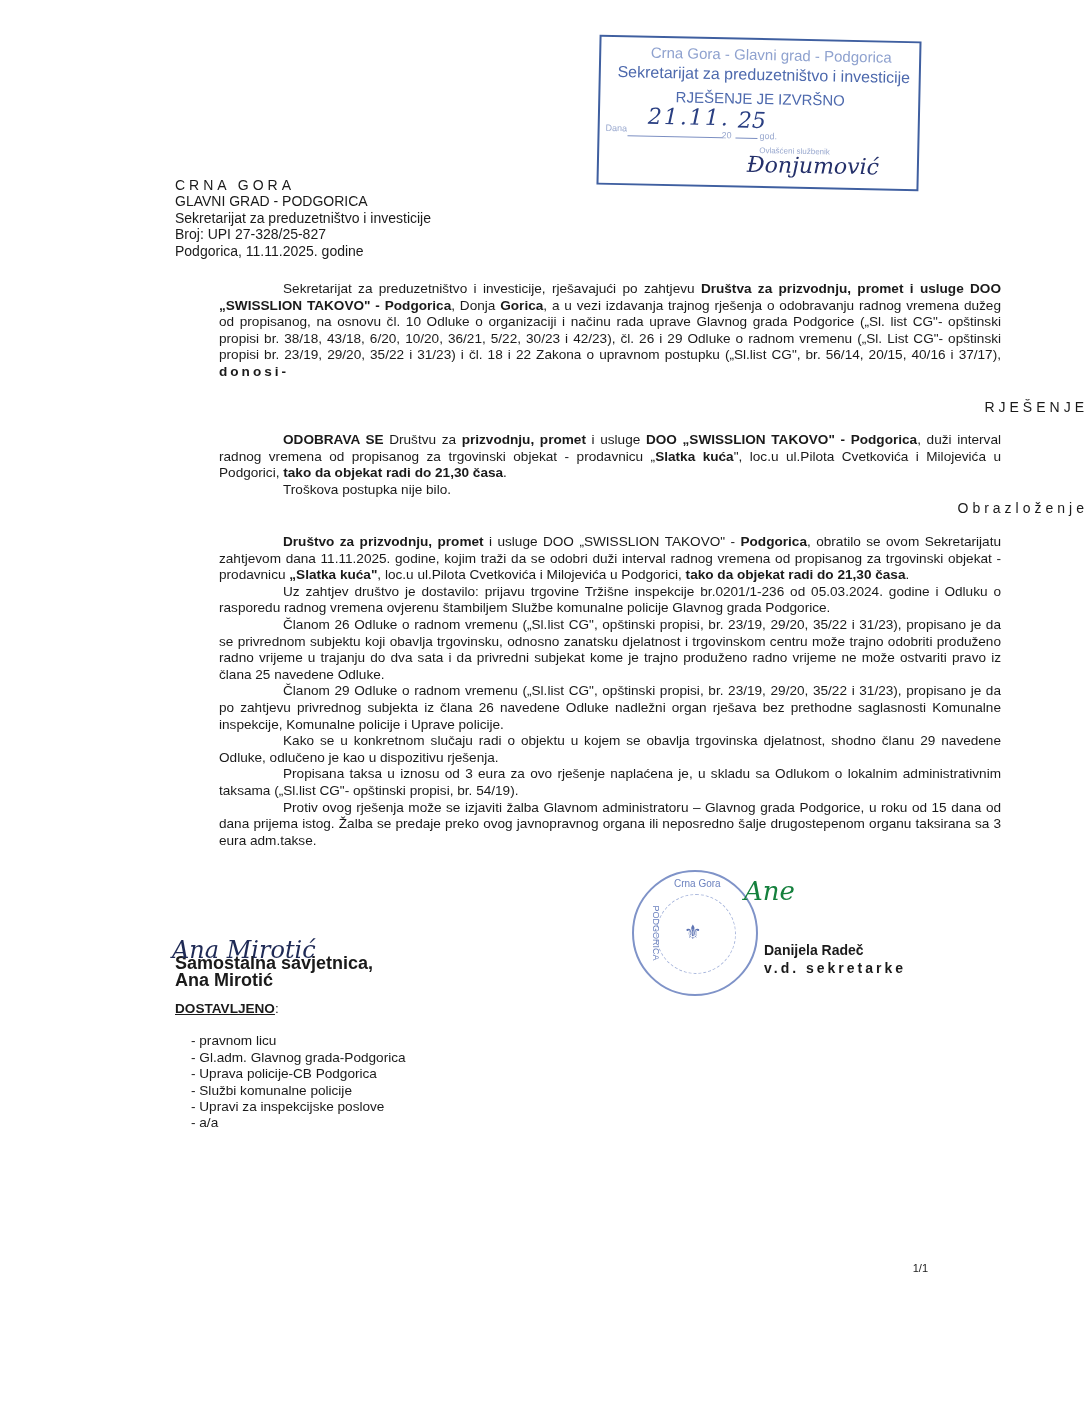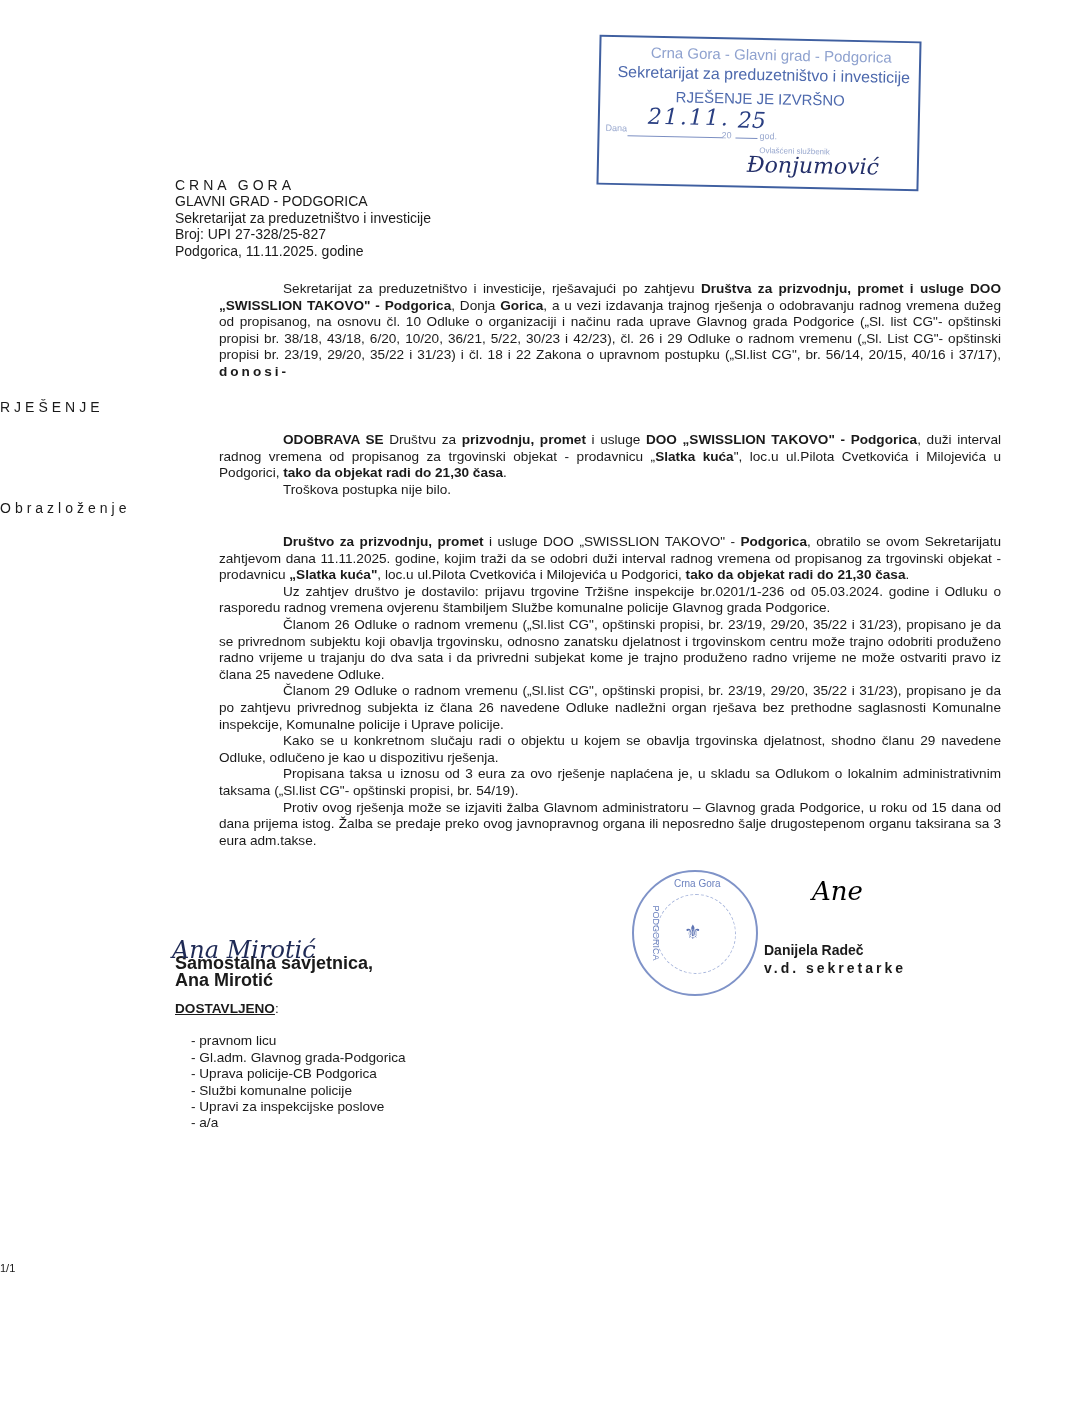--- a/index.html
+++ b/index.html
@@ -31,43 +31,43 @@
   .stamp .sig { position: absolute; left: 148px; top: 112px; font-size: 22px; font-style: italic; color:#24306a; font-family: "DejaVu Serif", serif; }
 
   .hdr { position: absolute; left: 175px; top: 177px; font-size: 14px; line-height: 16.4px; }
   .hdr .spaced { letter-spacing: 4px; }
 
   .body-text { position: absolute; left: 175px; width: 782px; font-size: 13.6px; line-height: 16.6px; text-align: justify; margin-left: 44px; }
   .body-text p { margin: 0; text-indent: 64px; }
   b { font-weight: bold; }
   .spaced-b { font-weight: bold; letter-spacing: 3px; }
 
-  .title { position: absolute; left: 0; width: 1088px; text-align: left; font-size: 14px; letter-spacing: 4px; }
+  .title { position: absolute; left: 0; width: 1088px; text-align: right; font-size: 14px; letter-spacing: 4px; }
 
   .sign-left { position: absolute; left: 175px; top: 955px; font-size: 18px; line-height: 16.6px; font-weight: bold; }
   .sig-left { position: absolute; left: 172px; top: 936px; font-size: 24px; font-style: italic; font-family: "DejaVu Serif", serif; color: #1f2a55; }
 
   .round-stamp {
     position: absolute; left: 632px; top: 870px; width: 126px; height: 126px;
     border-radius: 50%; border: 2px solid #7f93c8; box-sizing: border-box;
   }
   .round-stamp .inner { position: absolute; left: 22px; top: 22px; width: 78px; height: 78px; border-radius: 50%; border: 1px dashed #a8b6dc; }
   .round-stamp .top { position: absolute; left: 40px; top: 6px; font-size: 10px; color: #6c82bf; }
   .round-stamp .left { position: absolute; left: -6px; top: 56px; font-size: 9px; color: #6c82bf; transform: rotate(90deg); }
   .round-stamp .crest { position: absolute; left: 50px; top: 48px; font-size: 20px; color: #5e74b3; }
 
   .sign-right { position: absolute; left: 764px; top: 941px; font-size: 14px; line-height: 18px; font-weight: bold; }
   .sign-right .role { letter-spacing: 3px; }
-  .sig-right { position: absolute; left: 812px; top: 876px; font-size: 26px; font-style: italic; font-family: "DejaVu Serif", serif; color: #000000; }
+  .sig-right { position: absolute; left: 744px; top: 876px; font-size: 26px; font-style: italic; font-family: "DejaVu Serif", serif; color: #15803d; }
 
   .dost { position: absolute; left: 175px; top: 1001px; font-size: 13.6px; line-height: 16.4px; }
   .dost .h { font-weight: bold; text-decoration: underline; }
   .dost ul { list-style: none; margin: 16px; padding: 0; }
 
-  .pagenum { position: absolute; left: 0; width: 928px; top: 1262px; text-align: left; font-size: 11px; }
+  .pagenum { position: absolute; left: 0; width: 928px; top: 1262px; text-align: right; font-size: 11px; }
 </style>
 </head>
 <body>
 
 <div class="page">
 
   <div class="stamp">
     <div class="l1">Crna Gora - Glavni grad - Podgorica</div>
     <div class="l2">Sekretarijat za preduzetništvo i investicije</div>
     <div class="l3">RJEŠENJE JE IZVRŠNO</div>

